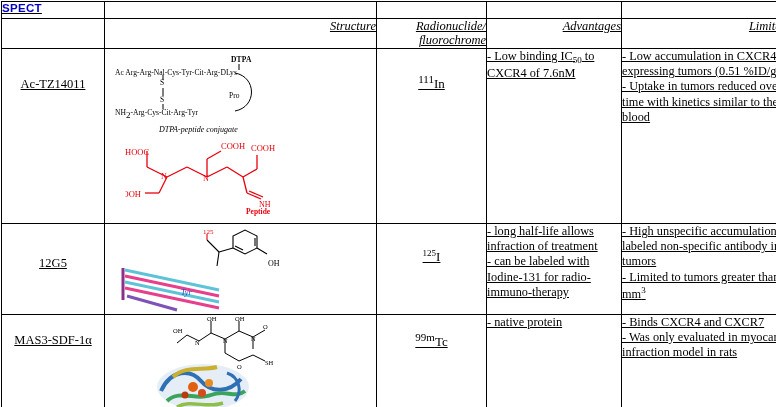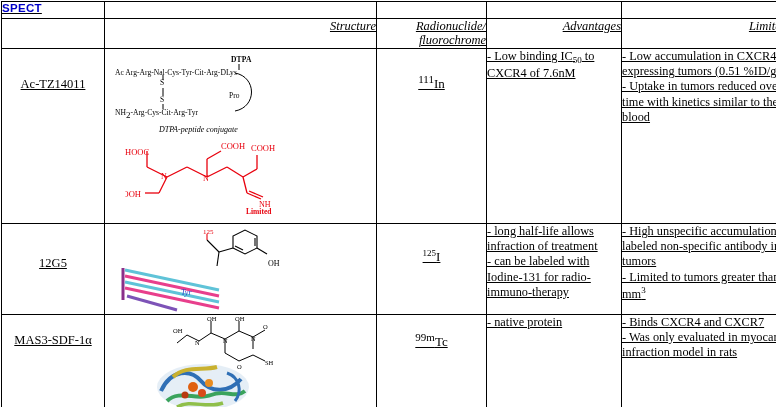--- a/index.html
+++ b/index.html
@@ -235,21 +235,21 @@
                 <line x1="124" y1="56" x2="138" y2="62"></line>
               </g>
               <text x="0" y="20" font-size="8.5" fill="#e8000d" font-family="Liberation Serif, serif">HOOC</text>
               <text x="16" y="62" font-size="8.5" fill="#e8000d" font-family="Liberation Serif, serif" text-anchor="end">COOH</text>
               <text x="96" y="14" font-size="8.5" fill="#e8000d" font-family="Liberation Serif, serif">COOH</text>
               <text x="126" y="16" font-size="8.5" fill="#e8000d" font-family="Liberation Serif, serif">COOH</text>
               <text x="36" y="44" font-size="8" fill="#e8000d" font-family="Liberation Serif, serif">N</text>
               <text x="78" y="46" font-size="8" fill="#e8000d" font-family="Liberation Serif, serif">N</text>
               <text x="134" y="72" font-size="8" fill="#e8000d" font-family="Liberation Serif, serif">NH</text>
             </svg>
-            <div class="s1-peptide">Limited</div>
+            <div class="s1-peptide">Peptide</div>
           </div>
         </td>
         <td class="cell c-radio">
           <span style="font-size:11px;vertical-align:super">111</span><span>In</span>
         </td>
         <td class="cell">
           <div>
             <span>- Low binding IC</span><sub>50</sub><span> to CXCR4 of 7.6nM</span>
           </div>
         </td>

